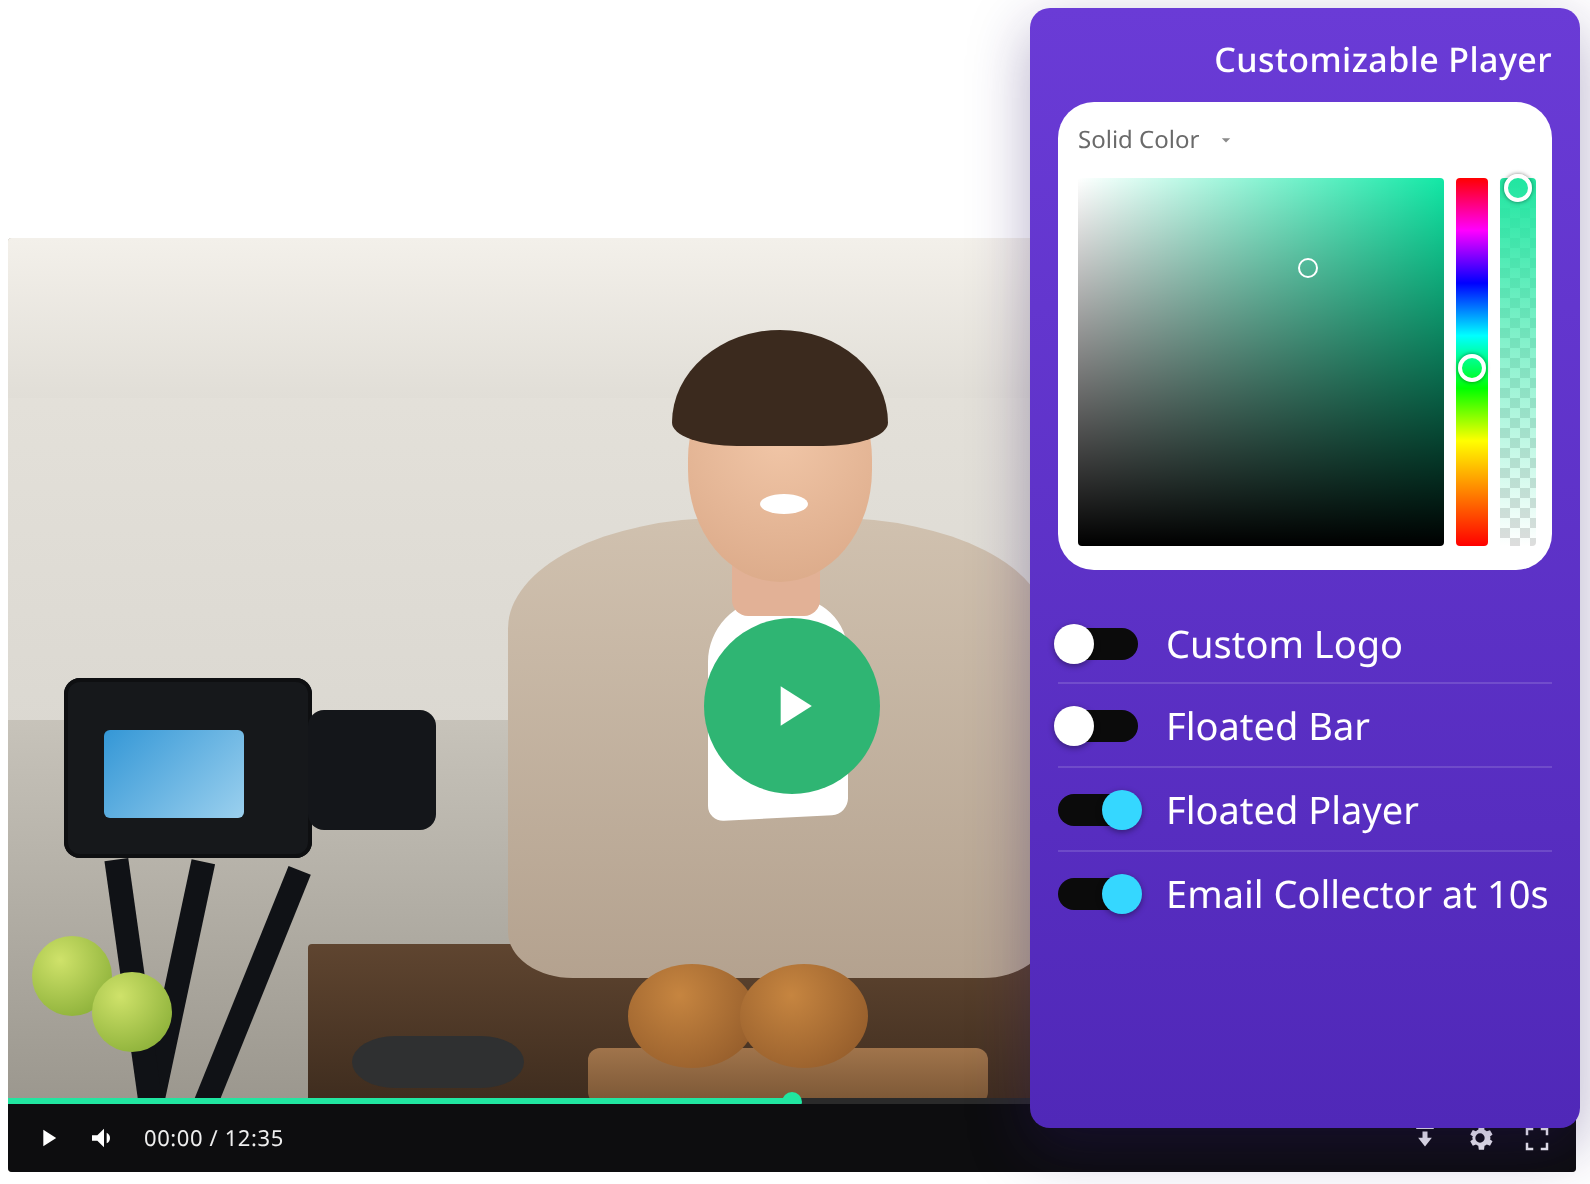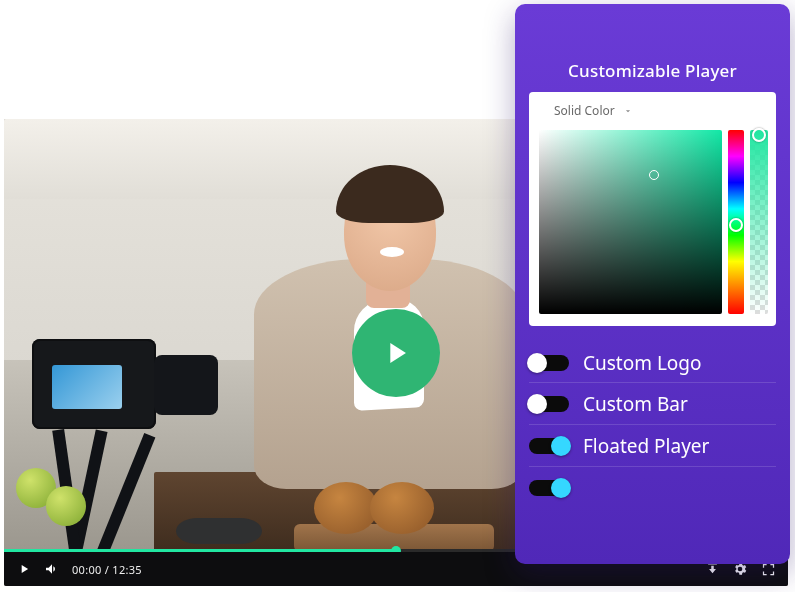--- a/index.html
+++ b/index.html
@@ -49,22 +49,22 @@
   .progress .fill{height:100%;background:#21e6a1;width:50%;}
   .progress .fill::after{content:"";position:absolute;right:-5px;top:-3px;width:10px;height:10px;border-radius:50%;background:#21e6a1;}
   .progress .fill{position:relative;}
   .bar{position:absolute;left:0;right:0;bottom:0;height:34px;background:#0d0d0f;display:flex;align-items:center;color:#eee;font-size:11px;gap:12px;padding:0 12px;}
   .bar .spacer{flex:1;}
   .bar .icon{width:16px;height:16px;display:flex;align-items:center;justify-content:center;cursor:pointer;color:#fff;}
   .bar .time{letter-spacing:.3px;}
 
   
   .panel{position:absolute;right:5px;top:4px;width:275px;height:560px;background:linear-gradient(180deg,#6a3bd6,#5028b8);border-radius:10px;padding:14px 14px 8px;color:#fff;font-size:13px;box-shadow:0 10px 30px rgba(40,20,100,.35);}
-  .panel h2{font-size:17px;font-weight:500;text-align:center;margin-bottom:10px;letter-spacing:.2px;margin-top:41px;}
-  .picker{background:#fff;border-radius:4px;padding:10px 25px 12px;color:#6a6a6a;height:234px;position:relative;}
+  .panel h2{font-size:17px;font-weight:500;text-align:right;margin-bottom:10px;letter-spacing:.2px;}
+  .picker{background:#fff;border-radius:18px;padding:10px 10px 12px;color:#6a6a6a;height:234px;position:relative;}
   .picker .sel{display:flex;align-items:center;gap:8px;font-size:12px;cursor:pointer;}
   .picker .sel svg{color:#8a8a8a;}
   .picker .area{position:absolute;left:10px;right:54px;top:38px;bottom:12px;border-radius:2px;
     background:
       linear-gradient(to top, #000, rgba(0,0,0,0)),
       linear-gradient(to right, #fff, rgba(255,255,255,0)),
       #12e8a6;}
   .picker .area .dot{position:absolute;width:10px;height:10px;border:1px solid #fff;border-radius:50%;left:60%;top:22%;}
   .picker .hue{position:absolute;right:32px;top:38px;bottom:12px;width:16px;border-radius:2px;background:linear-gradient(180deg,#ff0000,#ff00ff,#0000ff,#00ffff,#00ff00,#ffff00,#ff7f00,#ff0000);}
   .picker .hue .dot{position:absolute;width:14px;height:14px;border:2px solid #fff;border-radius:50%;left:1px;top:48%;box-shadow:0 0 2px rgba(0,0,0,.5);}
@@ -186,29 +186,30 @@
         <div class="opt">
           <div class="toggle off">
             <div class="knob"></div>
           </div>
           <div class="label">Custom Logo</div>
         </div>
         <div class="opt">
           <div class="toggle off">
             <div class="knob"></div>
           </div>
-          <div class="label">Custom Bar</div>
+          <div class="label">Floated Bar</div>
         </div>
         <div class="opt">
           <div class="toggle on">
             <div class="knob"></div>
           </div>
           <div class="label">Floated Player</div>
         </div>
         <div class="opt">
           <div class="toggle on">
             <div class="knob"></div>
           </div>
+          <div class="label">Email Collector at 10s</div>
         </div>
       </div>
   </div>
 
 </div>
 
 </body></html>

